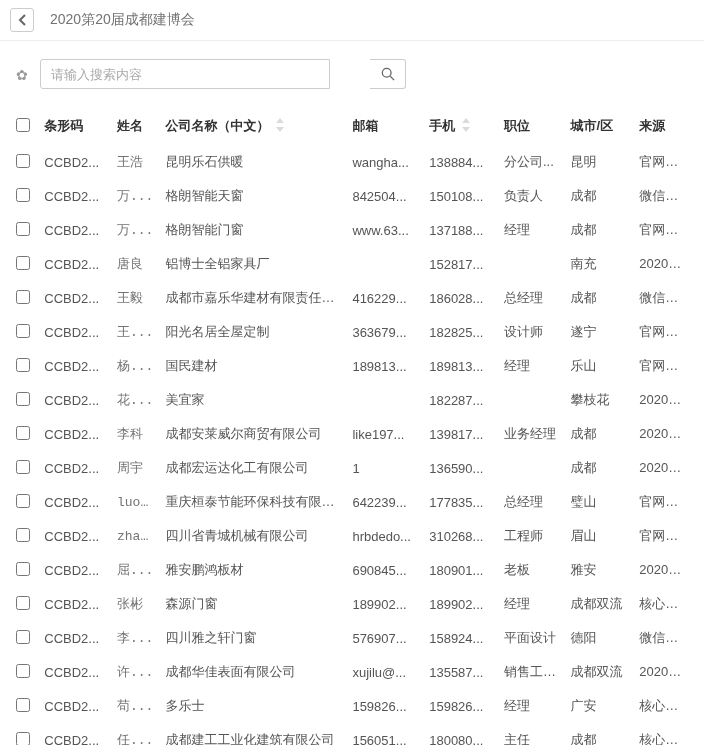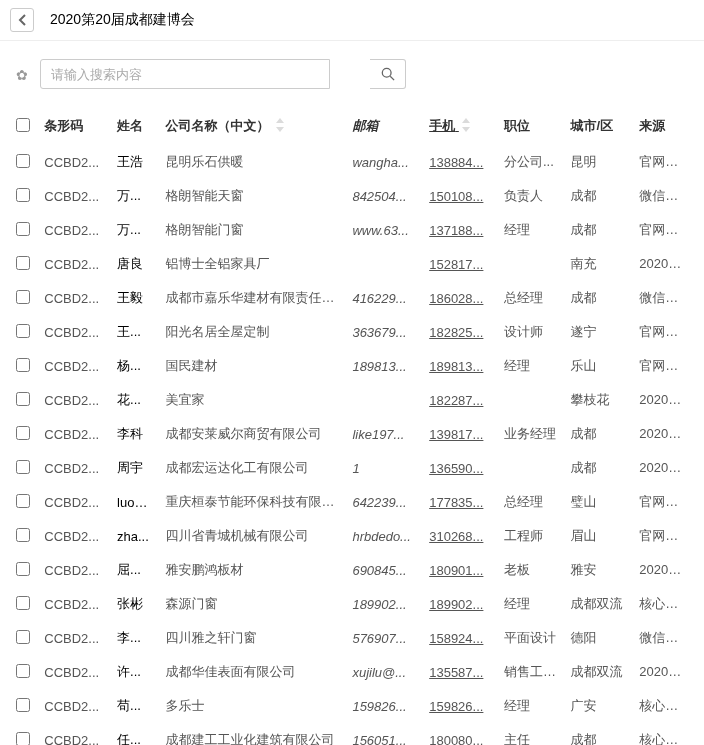--- a/index.html
+++ b/index.html
@@ -92,27 +92,27 @@
       position: relative;
     }
     td {
       padding: 8px 6px;
       white-space: nowrap;
       overflow: hidden;
       text-overflow: ellipsis;
       color: #555;
       font-size: 13px;
     }
-    .link { color: #000000; cursor: pointer; }
+    .link { color: #737373; cursor: pointer; }
     .check-col { width: 28px; }
     .barcode-col { width: 72px; }
-    .name-col { width: 48px; }
+    .name-col { width: 48px; font-family: Liberation Mono, monospace; }
     .company-col { width: 185px; }
-    .email-col { width: 76px; font-style: italic; }
-    .phone-col { width: 74px; text-decoration: underline; }
+    .email-col { width: 76px; }
+    .phone-col { width: 74px; }
     .position-col { width: 66px; }
     .city-col { width: 68px; margin-left: 38px; }
     .source-col { width: 60px; }
     input[type=checkbox] {
       width: 14px;
       height: 14px;
       cursor: pointer;
     }
     .sort-icon {
       display: inline-block;

